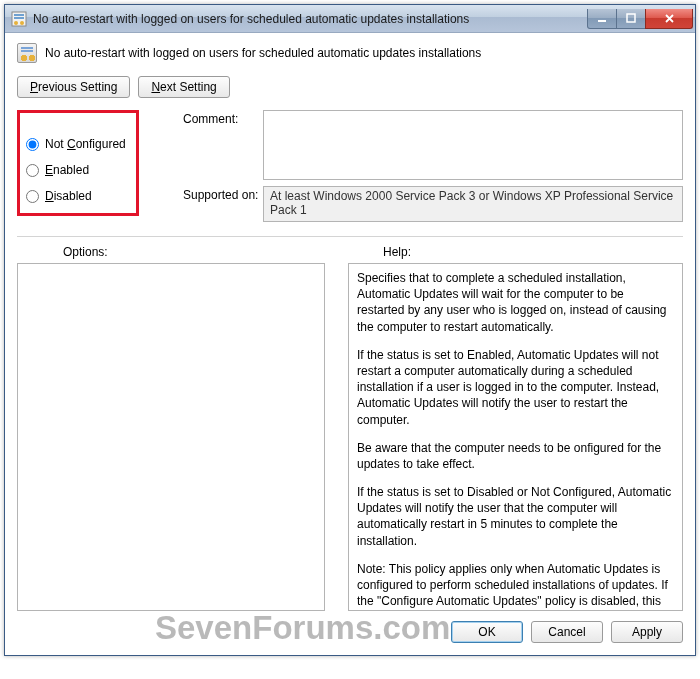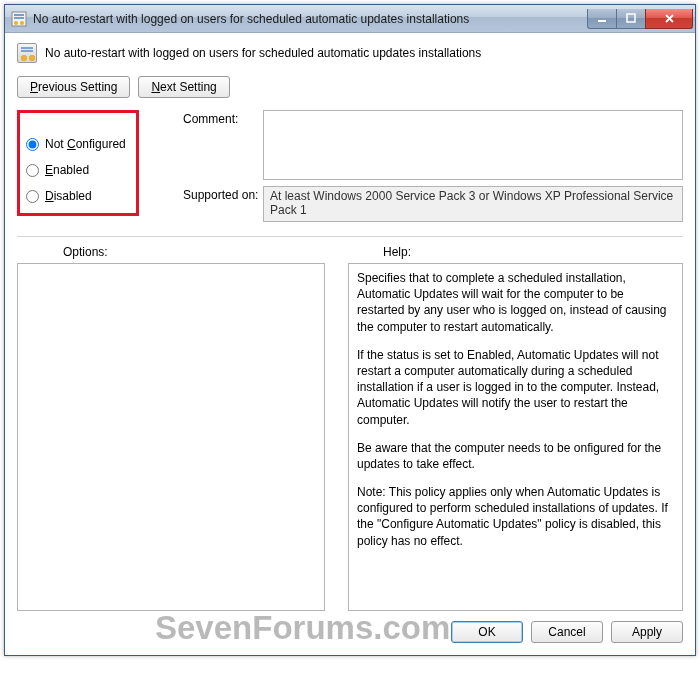--- a/index.html
+++ b/index.html
@@ -223,20 +223,21 @@
       <div class="lbl-left">Options:</div>
       <div>Help:</div>
     </div>
 
     <div class="panels">
       <div class="options-box"></div>
       <div class="help-box">
         <p>Specifies that to complete a scheduled installation, Automatic Updates will wait for the computer to be restarted by any user who is logged on, instead of causing the computer to restart automatically.</p>
         <p>If the status is set to Enabled, Automatic Updates will not restart a computer automatically during a scheduled installation if a user is logged in to the computer. Instead, Automatic Updates will notify the user to restart the computer.</p>
         <p>Be aware that the computer needs to be onfigured for the updates to take effect.</p>
+        <p>If the status is set to Disabled or Not Configured, Automatic Updates will notify the user that the computer will automatically restart in 5 minutes to complete the installation.</p>
         <p>Note: This policy applies only when Automatic Updates is configured to perform scheduled installations of updates. If the "Configure Automatic Updates" policy is disabled, this policy has no effect.</p>
       </div>
     </div>
 
     <div class="footer">
       <button class="btn default">OK</button>
       <button class="btn">Cancel</button>
       <button class="btn">Apply</button>
     </div>
 

